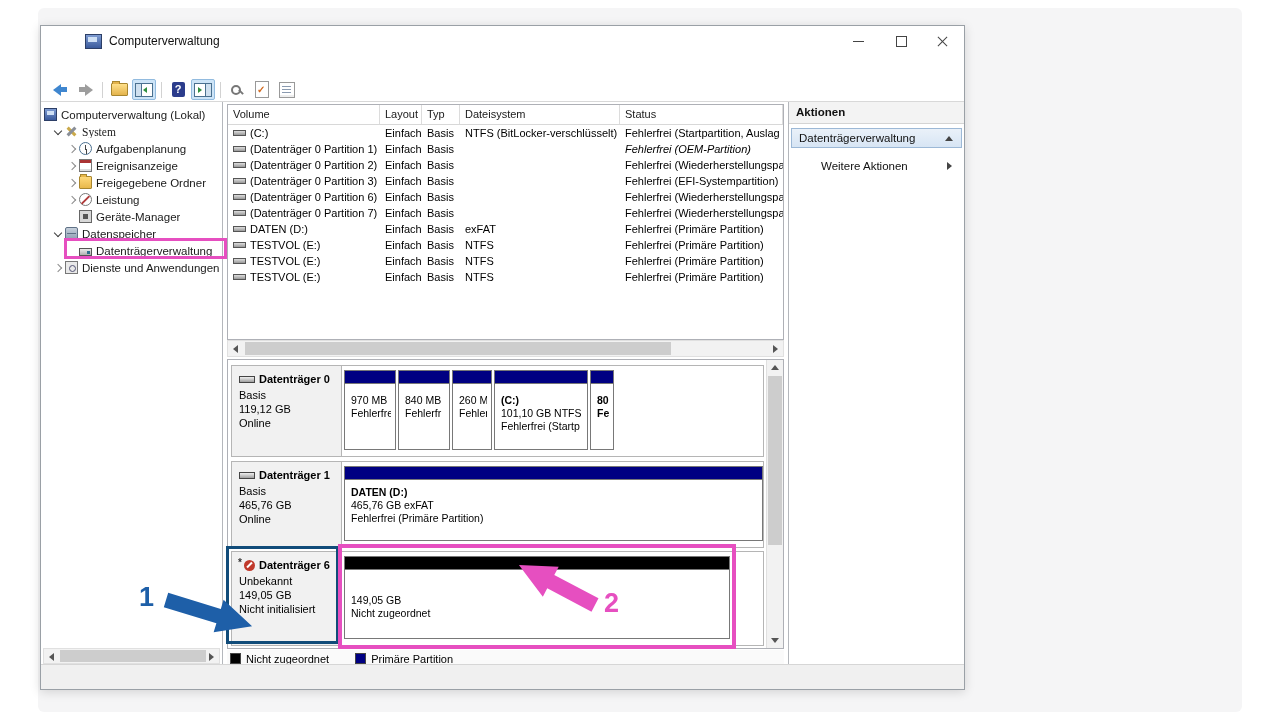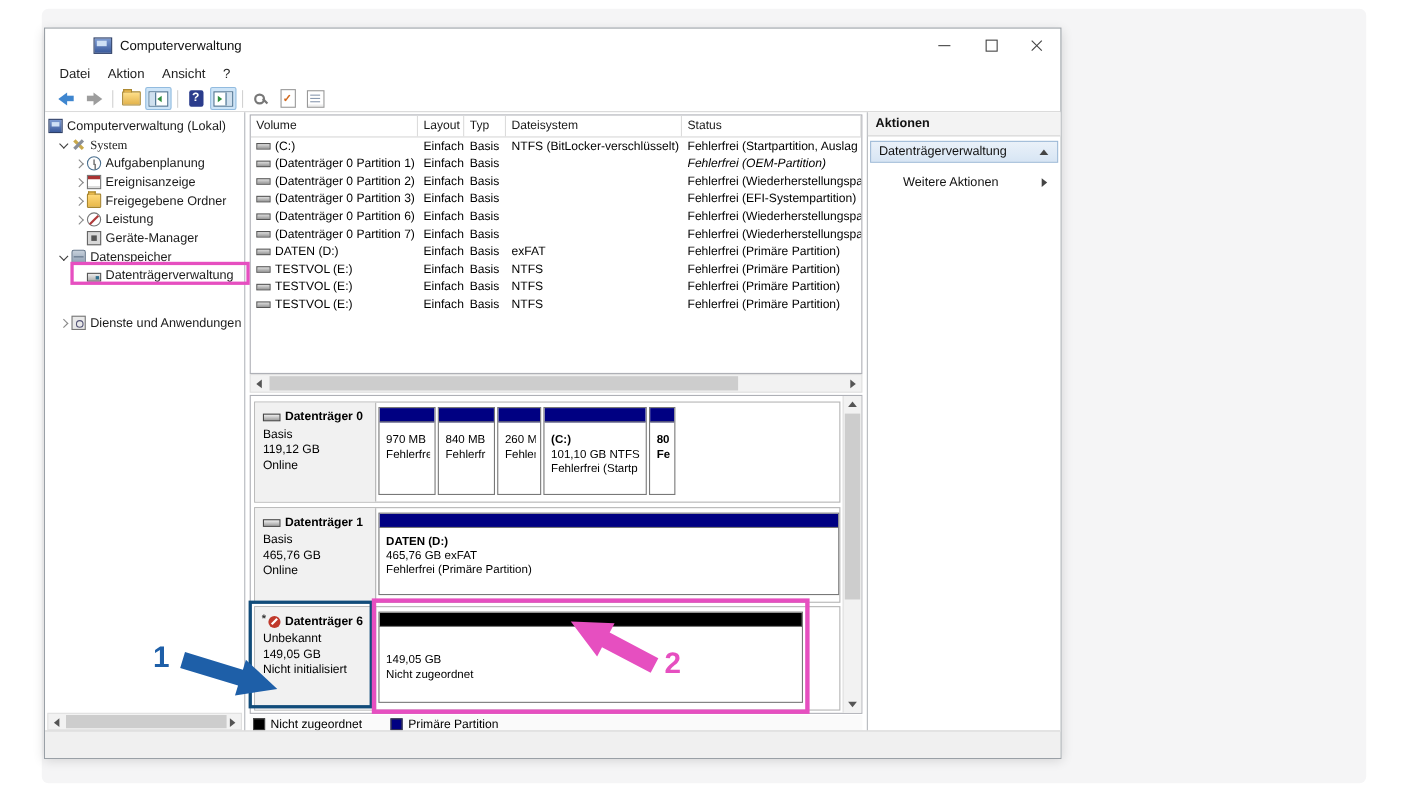--- a/index.html
+++ b/index.html
@@ -184,26 +184,20 @@
     <div class="titlebar">
       <span class="app-icon"></span>
       <span class="title-text">Computerverwaltung</span>
       <div class="win-controls">
           <span class="wc wc-min"></span>
           <span class="wc wc-max"></span>
           <span class="wc wc-close"></span>
         </div>
     </div>
 
-    <div class="menubar">
-        <span class="menu-item">Datei</span>
-        <span class="menu-item">Aktion</span>
-        <span class="menu-item">Ansicht</span>
-        <span class="menu-item">?</span>
-      </div>
     <div class="toolbar">
         <span class="tb-btn">
           <span class="glyph g-back-arrow"></span>
         </span>
         <span class="tb-btn">
           <span class="glyph g-forward-arrow"></span>
         </span>
         <span class="tb-sep"></span>
         <span class="tb-btn">
           <span class="glyph g-export-folder"></span>
@@ -269,21 +263,21 @@
           <div class="tree-item" style="padding-left: 10px;">
             <span class="expander expanded"></span>
             <span class="ticon ti-storage"></span>
             <span class="tlabel">Datenspeicher</span>
           </div>
           <div class="tree-item" style="padding-left: 24px;">
             <span class="expander none"></span>
             <span class="ticon ti-disk-management"></span>
             <span class="tlabel">Datenträgerverwaltung</span>
           </div>
-          <div class="tree-item" style="padding-left: 10px; margin-top: 26px;">
+          <div class="tree-item" style="padding-left: 10px;">
             <span class="expander collapsed"></span>
             <span class="ticon ti-services"></span>
             <span class="tlabel">Dienste und Anwendungen</span>
           </div>
         </div>
       <div class="hscroll tree-hscroll">
         <span class="sb-btn left"></span>
         <span class="hthumb" style="left:16px;width:146px;"></span>
         <span class="sb-btn right"></span>
       </div>

